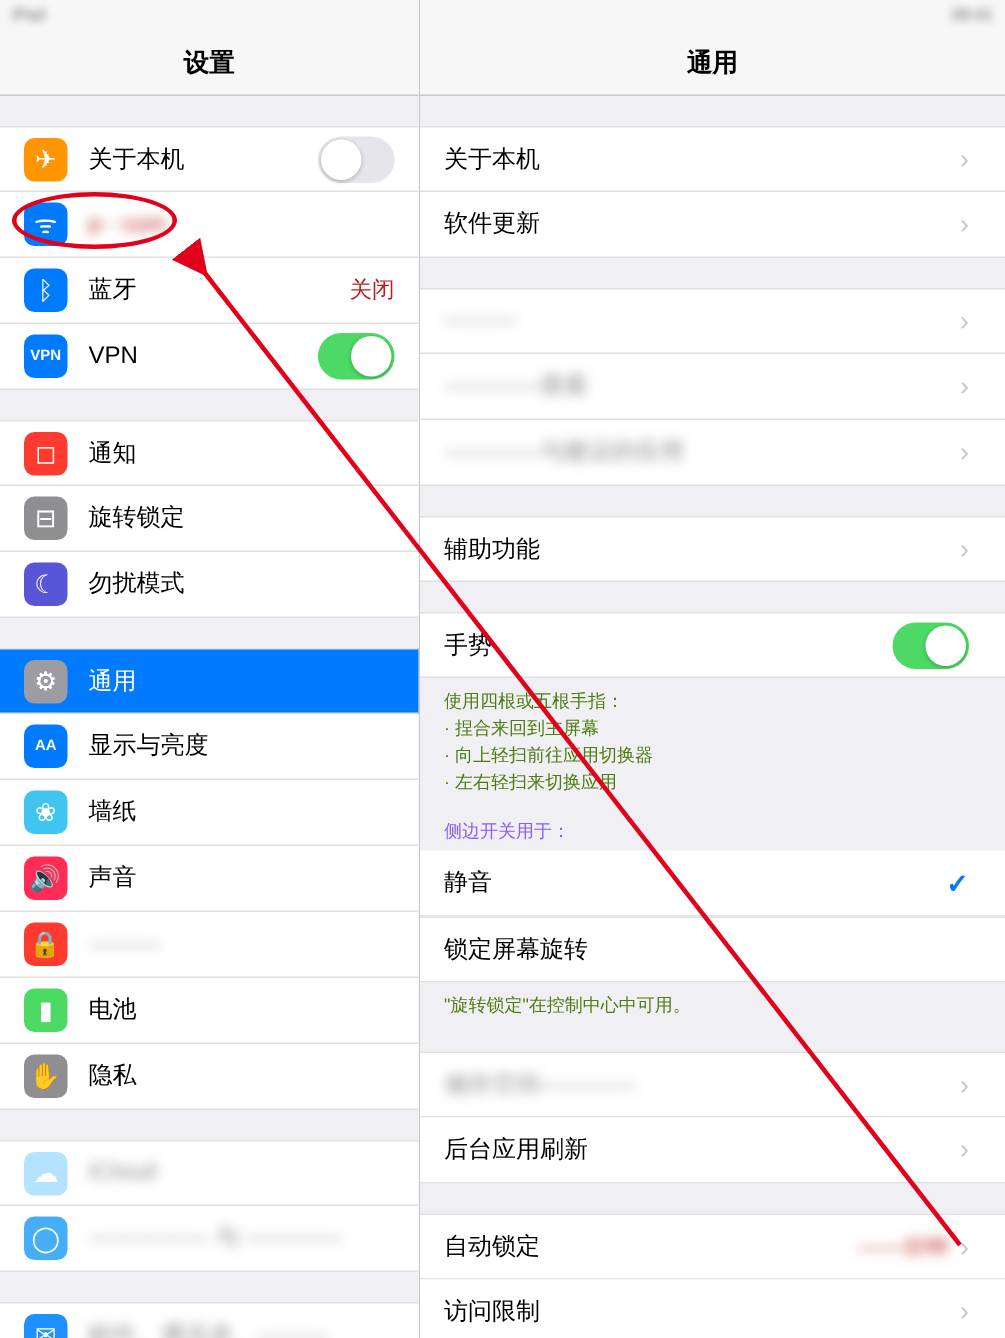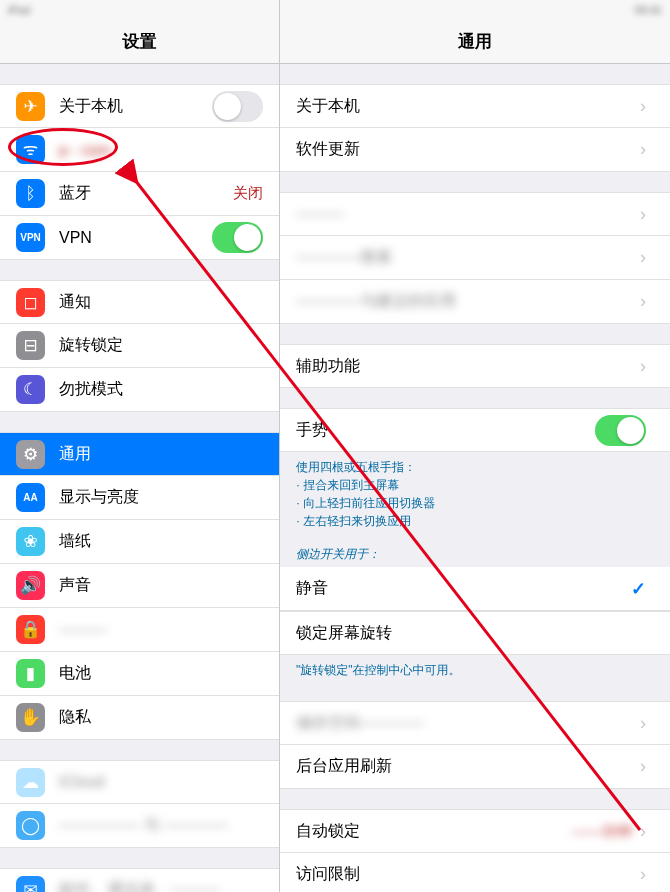--- a/index.html
+++ b/index.html
@@ -100,28 +100,27 @@
       top: 2px;
       left: 2px;
       box-shadow: 0 1px 3px rgba(0,0,0,.25);
       transition: left .1s;
     }
     .toggle.on .knob { left: 22px; }
     .checkmark { color: #007aff; font-size: 18px; font-weight: 600; }
     .footer-text {
       padding: 6px 16px 2px 16px;
       font-size: 12px;
-      color: #0369a1;
+      color: #4d7c0f;
       line-height: 1.5;
     }
     .header-text {
       padding: 14px 16px 4px 16px;
       font-size: 12px;
-      color: #0369a1;
-      font-style: italic;
+      color: #8b5cf6;
     }
     .right-panel .row { padding-left: 16px; padding-right: 24px; }
     .ring-annotation {
       position: absolute;
       width: 110px;
       height: 38px;
       border: 3px solid #e3001b;
       border-radius: 50%;
       top: 128px;
       left: 8px;

